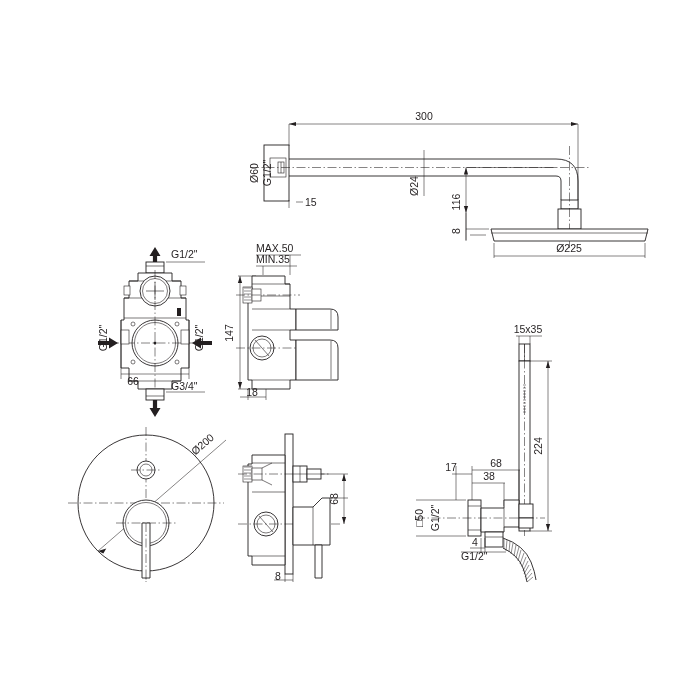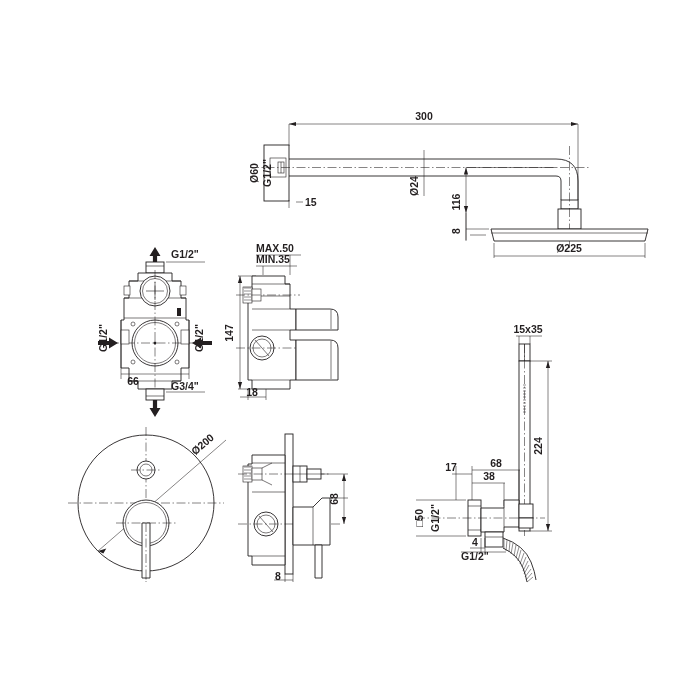--- a/index.html
+++ b/index.html
@@ -10,21 +10,20 @@
   }
   body {
     font-family: "Liberation Sans", sans-serif;
   }
   #sheet {
     position: relative;
     width: 700px;
     height: 604px;
     background: #ffffff;
     overflow: hidden;
-    font-weight: bold;
   }
   #sheet svg {
     position: absolute;
     top: 0;
     left: 0;
     width: 700px;
     height: 700px;
     display: block;
   }
   .ln {

